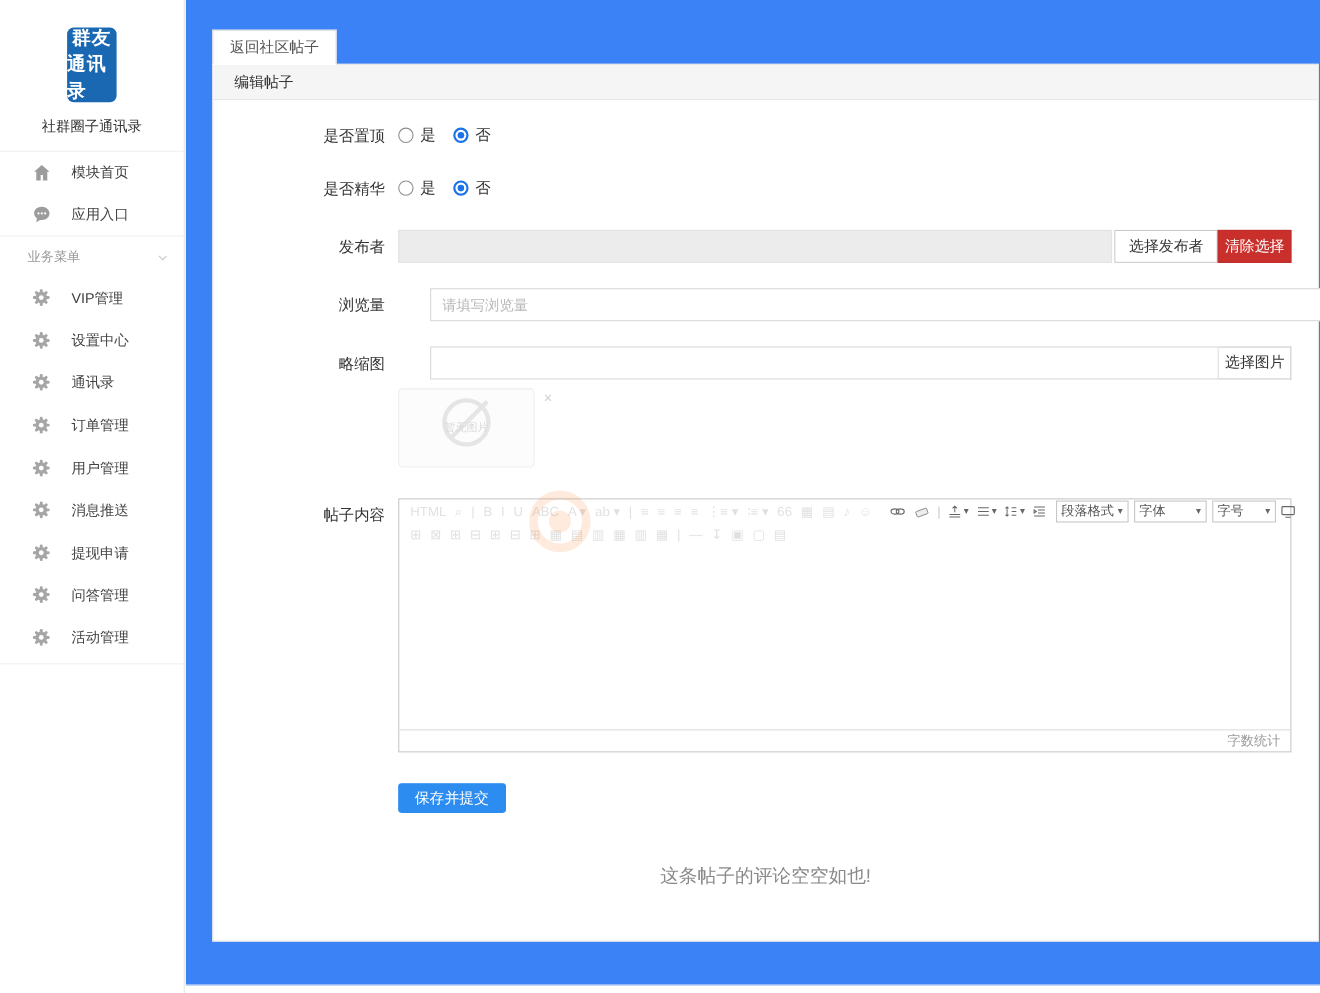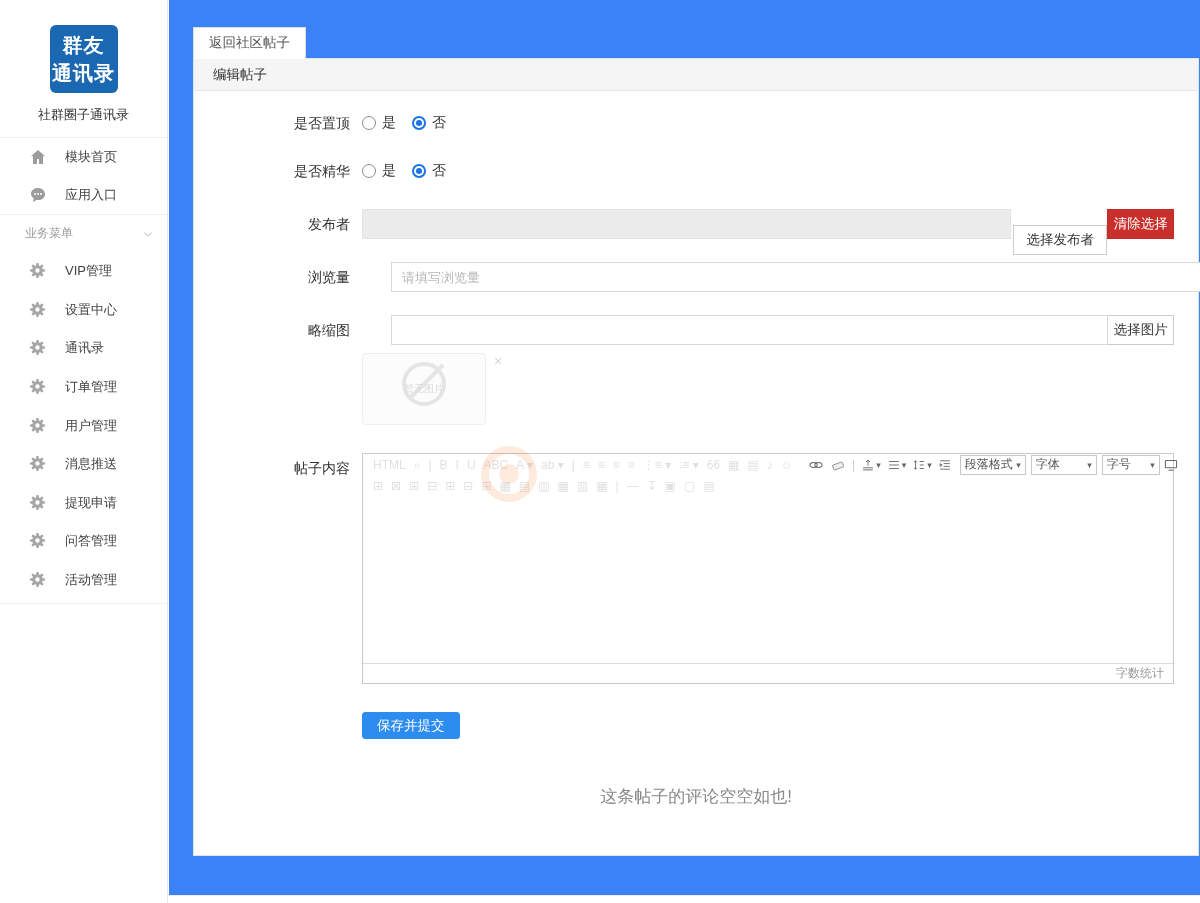--- a/index.html
+++ b/index.html
@@ -3,23 +3,23 @@
 <meta charset="utf-8">
 <style>
   * { margin:0; padding:0; box-sizing:border-box; }
   html,body { width:1200px; height:903px; background:#fff; overflow:hidden;
     font-family:"Liberation Sans","DejaVu Sans",sans-serif; color:#333; }
   svg { display:block; }
 
   
   .sidebar { position:absolute; left:0; top:0; width:168px; height:903px;
     background:#fff; border-right:1px solid #e7e7e7; }
-  .logo { width:68px; height:68px; margin:25px auto 0; background:#1a68b2;
+  .logo { width:45px; height:68px; margin:25px auto 0; background:#1a68b2;
     border-radius:6px; color:#fff; display:flex; flex-direction:column;
-    align-items:center; justify-content:center; font-size:20px; font-weight:bold;
+    align-items:center; justify-content:center; font-size:17px; font-weight:bold;
     line-height:1.4; letter-spacing:1px; }
   .subtitle { text-align:center; margin-top:13px; font-size:13px; color:#333; }
   .side-divider { border-top:1px solid #f0f0f0; margin-top:13px; }
   .side-item { height:38px; display:flex; align-items:center; padding-left:28px;
     font-size:13px; color:#424242; cursor:pointer; }
   .side-item .ic { width:20px; height:20px; margin-right:17px; }
   .section-row { height:38px; display:flex; align-items:center; justify-content:space-between;
     padding:0 12px 0 25px; font-size:12px; color:#9a9a9a; border-top:1px solid #f0f0f0; }
   .gear-list { list-style:none; }
   .gear-list .side-item { height:38.6px; }
@@ -51,21 +51,21 @@
     background:#fff; margin-right:6px; position:relative; }
   .rdo.checked { border:2px solid #1a73e8; }
   .rdo.checked::after { content:""; position:absolute; left:50%; top:50%;
     width:6px; height:6px; margin:-3px 0 0 -3px; border-radius:50%; background:#1a73e8; }
 
   .ctrl-flex { display:flex; height:30px; }
   .disabled-input { width:662px; background:#ececec; border:1px solid #e3e3e3; height:30px; }
   .btn { font-size:13.5px; display:inline-flex; align-items:center; justify-content:center;
     cursor:pointer; height:30px; }
   .btn-default { background:#fff; border:1px solid #ccc; color:#333; }
-  .btn-choose-pub { width:96px; margin-left:2px;margin-top:16px; }
+  .btn-choose-pub { width:96px; margin-left:2px; }
   .btn-danger { background:#c9302c; border:1px solid #c12e2a; color:#fff; width:68px; }
   .btn-attach { width:68px; border-left:none; }
 
   .text-input { width:812px; height:30px; border:1px solid #d9d9d9; padding:0 10px;
     font-size:13px; color:#333; outline:none;margin-left:29px; }
   .text-input::placeholder { color:#b8b8b8; }
   .thumb-input { width:744px; }
 
   .thumb-wrap { position:relative; width:124px; margin-top:8px; opacity:.5; }
   .thumb-box { width:124px; height:72px; border:1px solid #ddd; border-radius:4px;

